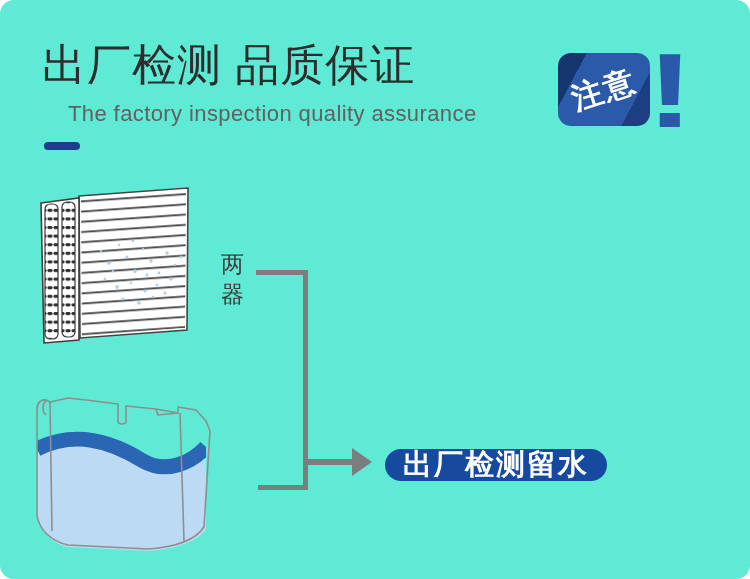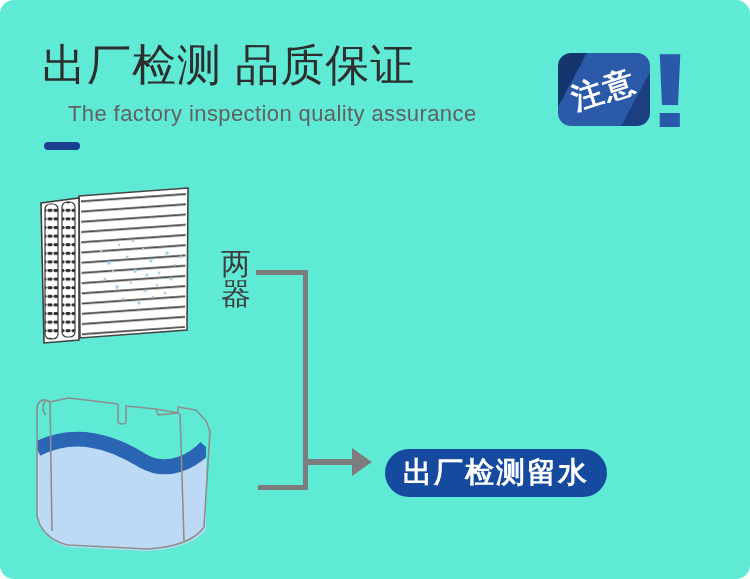--- a/index.html
+++ b/index.html
@@ -42,42 +42,42 @@
   }
   .exclamation-icon {
     position: absolute; left: 650px; top: 40px;
     width: 40px; height: 100px; text-align: center;
     font-size: 106px; line-height: 100px; font-weight: bold;
     color: #2b59a9; transform: scaleX(1.35);
   }
   
   .part-label {
     position: absolute; width: 32px;
-    font-size: 30px; line-height: 30px; color: #3c3c3c;
+    font-size: 23px; line-height: 30px; color: #3c3c3c;
     word-break: break-all;
   }
   .label-condenser { left: 221px; top: 249px; }
   .label-tank      { left: 222px; top: 449px; }
   
   .conn { position: absolute; background: #7d7d7d; }
   .conn-top    { left: 256px; top: 270px; width: 52px; height: 5px; }
   .conn-vert   { left: 303px; top: 270px; width: 5px;  height: 220px; }
   .conn-bottom { left: 258px; top: 485px; width: 50px; height: 5px; }
   .arrow-shaft { left: 308px; top: 459px; width: 44px; height: 6px; }
   .arrow-head {
     position: absolute; left: 352px; top: 448px;
     width: 0; height: 0;
     border-top: 14px solid transparent;
     border-bottom: 14px solid transparent;
     border-left: 20px solid #7d7d7d;
   }
   
   .result-pill {
     position: absolute; left: 385px; top: 449px;
-    width: 222px; height: 48px; border-radius: 24px;
+    width: 222px; height: 32px; border-radius: 24px;
     background: #164a9e;
     display: flex; align-items: center; justify-content: center;
   }
   .result-pill span {
     color: #ffffff; font-size: 29px; font-weight: bold; letter-spacing: 2px;
     white-space: nowrap;
   }
   
   .description-text {
     position: absolute; left: 352px; top: 193px; width: 386px;

